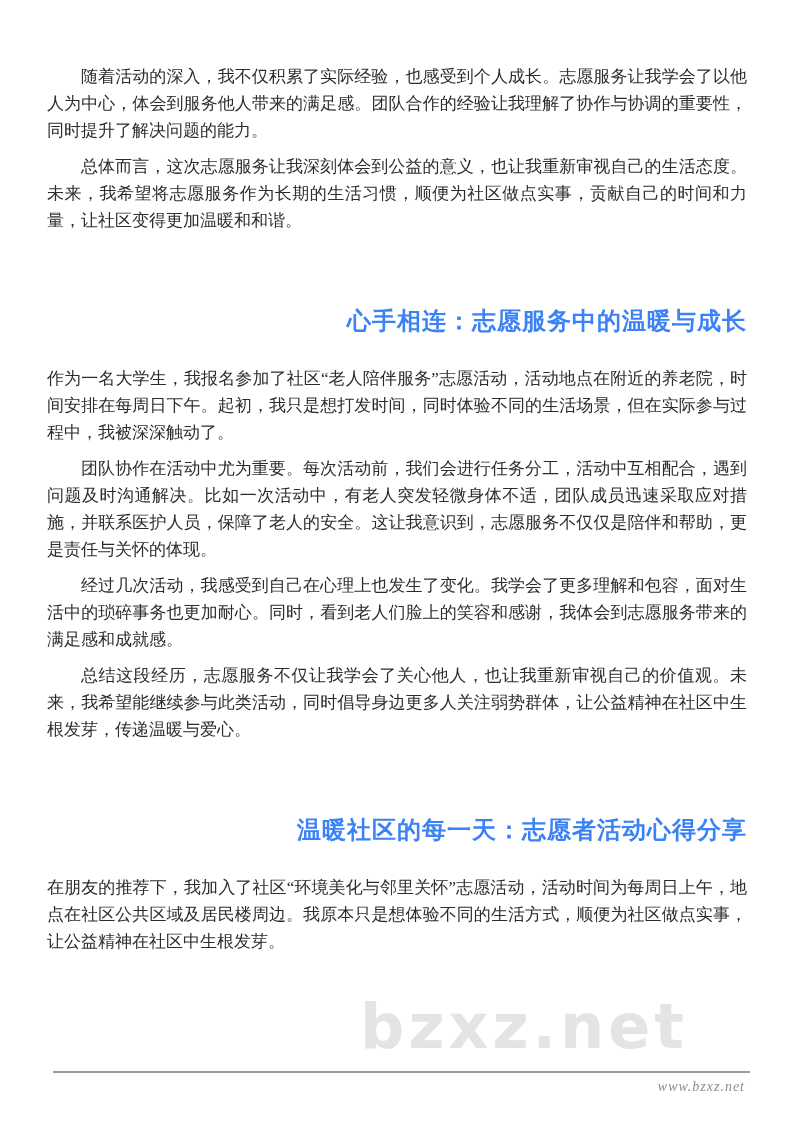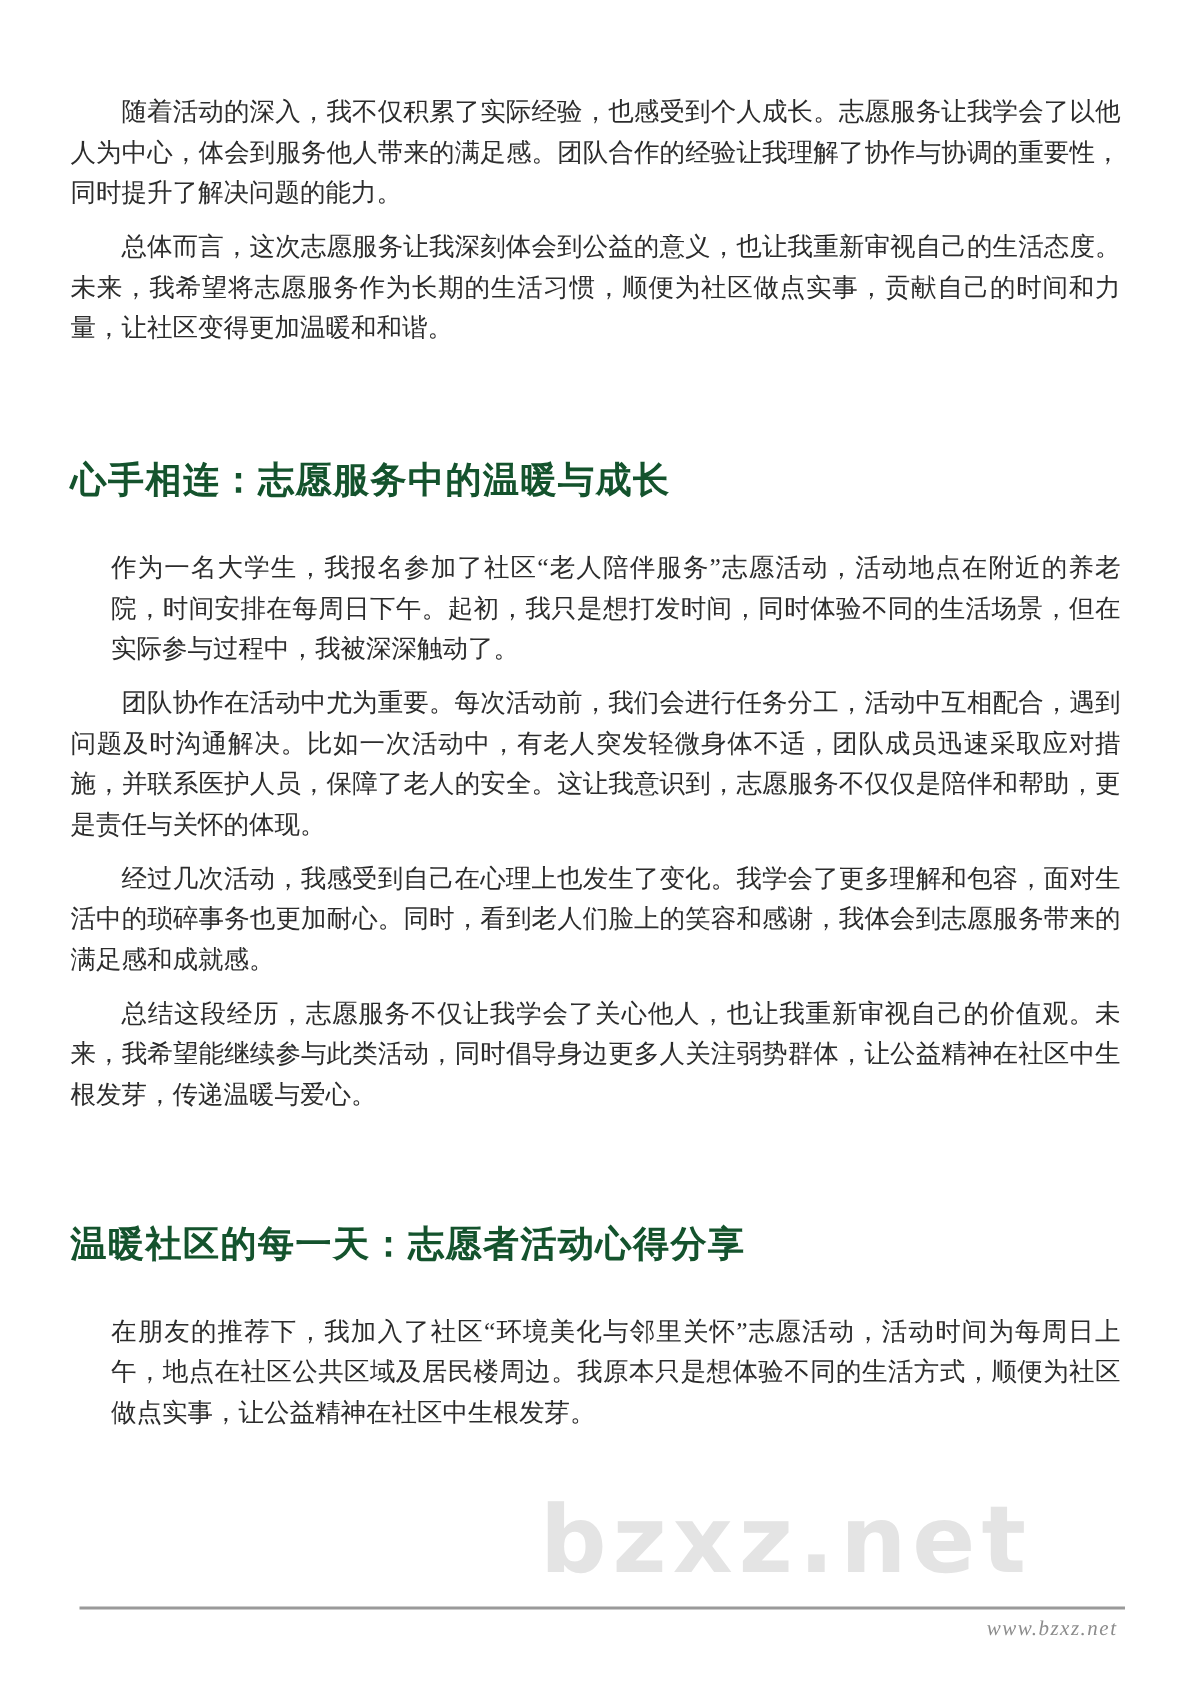--- a/index.html
+++ b/index.html
@@ -15,40 +15,38 @@
     overflow: hidden;
     font-family: "Liberation Serif", "DejaVu Serif", serif;
   }
   .content {
     position: relative;
     z-index: 1;
     padding: 0 53px 0 47px;
   }
   .content section:first-child {
     padding-top: 54px;
-    font-family: Liberation Mono, monospace;
   }
   p.body-para {
     font-size: 17px;
     line-height: 27px;
     margin: 9px 0;
     text-align: justify;
     color: #2c2c2c;
     text-indent: 2em;
   }
   p.body-para.flush {
     text-indent: 0;
-    margin-left: 27px;
   }
   h1.article-title {
     font-size: 24px;
     line-height: 31px;
     font-weight: 700;
-    text-align: left;
-    color: #14532d;
+    text-align: right;
+    color: #3b82f6;
     letter-spacing: 1px;
     margin: 72px 0 28px 0;
     font-family: "Liberation Serif", "DejaVu Serif", serif;
   }
   .watermark {
     position: absolute;
     left: 360px;
     top: 990px;
     z-index: 0;
     font-family: "DejaVu Sans", "Liberation Sans", sans-serif;

